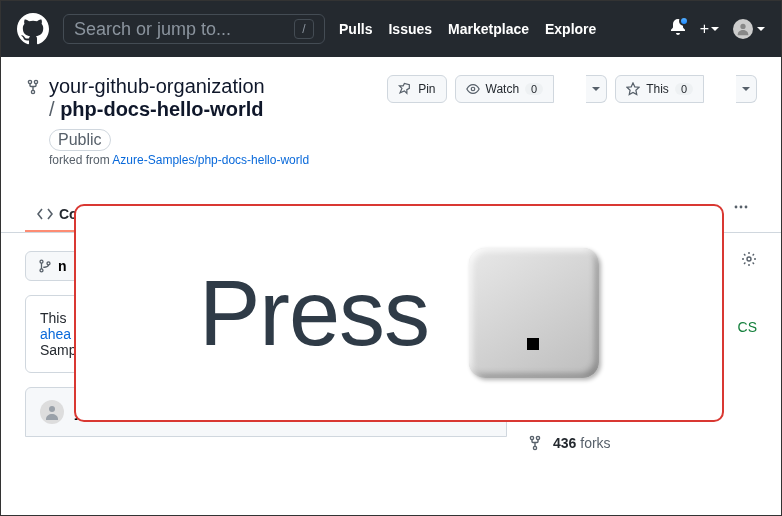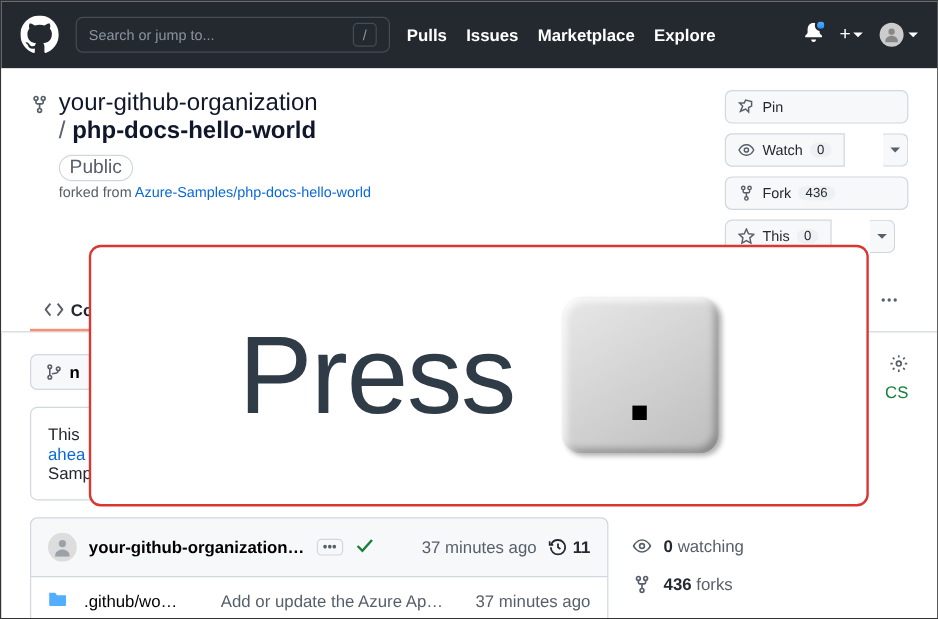--- a/index.html
+++ b/index.html
@@ -1,40 +1,40 @@
 <!DOCTYPE html>
 <html><head>
 <meta charset="utf-8">
 <style>
   * { box-sizing: border-box; margin: 0; padding: 0; font-family: -apple-system, BlinkMacSystemFont, "Segoe UI", Helvetica, Arial, sans-serif; }
   body { background: #fff; width: 782px; height: 516px; overflow: hidden; position: relative; border: 1px solid #333; }
   
   .topbar { background: #24292f; height: 56px; display: flex; align-items: center; padding: 0 16px; gap: 14px; color: #fff; }
   .logo svg { display: block; }
   .search { flex: 0 0 auto; display: flex; align-items: center; background: #24292f; border: 1px solid #444c54; border-radius: 6px; height: 30px; padding: 0 10px; width: 262px; justify-content: space-between; }
-  .search input { background: transparent; border: none; color: #ffffff; font-size: 12px; outline: none; width: 200px; }
+  .search input { background: transparent; border: none; color: #ffffff; font-size: 18px; outline: none; width: 200px; }
   .search input::placeholder { color: #8b949e; }
   .slashkey { border: 1px solid #444c54; border-radius: 4px; width: 20px; height: 20px; display: flex; align-items: center; justify-content: center; color: #8b949e; font-size: 12px; }
   .navlinks { display: flex; gap: 16px; font-size: 14px; font-weight: 600; }
   .navlinks span { cursor: pointer; }
   .topright { margin-left: auto; display: flex; align-items: center; gap: 14px; }
   .bell { position: relative; }
   .bell .dot { position: absolute; top: -3px; right: -3px; width: 10px; height: 10px; border-radius: 50%; background: linear-gradient(#54aeff,#218bff); border: 2px solid #24292f; }
   .plus { display: flex; align-items: center; gap: 2px; }
   .avatar-top { width: 20px; height: 20px; border-radius: 50%; background: #ccc; display: flex; align-items: center; justify-content: center; }
   .caret { width: 0; height: 0; border-left: 4px solid transparent; border-right: 4px solid transparent; border-top: 4px solid #fff; }
   
   .repohead { padding: 18px 24px 0 24px; background: #fff; border-bottom: 1px solid #d0d7de; }
   .reporow1 { display: flex; align-items: flex-start; gap: 8px; }
   .repoicon { color: #57606a; margin-top: 4px; }
   .breadcrumb { font-size: 20px; color: #0969da; flex: 1; }
   .breadcrumb a { color: #0f172a; text-decoration: none; }
   .breadcrumb .repo { font-weight: 600; }
   .breadcrumb .slash { color: #57606a; }
-  .actions { display: flex; gap: 8px; flex-direction: column; }
+  .actions { display: flex; gap: 8px; }
   .btn { display: flex; align-items: center; gap: 6px; background: #f6f8fa; border: 1px solid #d0d7de; border-radius: 6px; height: 28px; padding: 0 10px; font-size: 12px; color: #24292f; cursor: pointer; }
   .btn .count { background: #eef1f3; border-radius: 10px; padding: 0 6px; font-size: 11px; color: #24292f; }
   .btn.split { border-radius: 6px 0 0 6px; }
   .btn.drop { border-radius: 0 6px 6px 0; border-left: none; padding: 0 6px; }
   .btngroup { display: flex; gap: 32px; }
   .badge { display: inline-block; border: 1px solid #d0d7de; border-radius: 12px; padding: 1px 8px; font-size: 16px; color: #57606a; margin-top: 8px; }
   .forked { font-size: 12px; color: #57606a; margin-top: 2px; }
   .forked a { color: #0969da; text-decoration: none; }
   .tabs { display: flex; margin-top: 18px; gap: 8px; align-items: center; }
   .tab { display: flex; align-items: center; gap: 6px; padding: 8px 12px; font-size: 14px; color: #24292f; border-bottom: 2px solid transparent; }
@@ -147,30 +147,20 @@
               <path d="M1 8s2.5-5 7-5 7 5 7 5-2.5 5-7 5-7-5-7-5z"></path>
               <circle cx="8" cy="8" r="2"></circle>
             </svg>
           <span>Watch</span>
           <span class="count">0</span>
         </div>
         <div class="btn drop">
             <span class="caret" style="border-top-color:#57606a"></span>
           </div>
       </div>
-      <div class="btn">
-        <svg width="14" height="14" viewBox="0 0 16 16" fill="none" stroke="#57606a" stroke-width="1.4">
-            <circle cx="5" cy="3" r="1.6"></circle>
-            <circle cx="11" cy="3" r="1.6"></circle>
-            <circle cx="8" cy="13" r="1.6"></circle>
-            <path d="M5 4.6v1.9c0 .6.4 1 1 1h4c.6 0 1-.4 1-1V4.6M8 7.5v3.9"></path>
-          </svg>
-        <span>Fork</span>
-        <span class="count">436</span>
-      </div>
       <div class="btngroup">
         <div class="btn split">
           <svg width="14" height="14" viewBox="0 0 16 16" fill="none" stroke="#57606a" stroke-width="1.4">
               <path d="M8 1l2 4.5 5 .5-3.7 3.4 1 5L8 12l-4.3 2.4 1-5L1 6l5-.5z"></path>
             </svg>
           <span>This</span>
           <span class="count">0</span>
         </div>
         <div class="btn drop">
             <span class="caret" style="border-top-color:#57606a"></span>
@@ -227,28 +217,20 @@
           </svg></span>
       <span class="time">37 minutes ago</span>
       <span class="hist">
         <svg width="16" height="16" viewBox="0 0 16 16" fill="none" stroke="#24292f" stroke-width="1.5">
             <path d="M2 8a6 6 0 106-6 6 6 0 00-5.7 4M1 3v3h3"></path>
             <path d="M8 5v3l2 1.5"></path>
           </svg>
         <span>11</span>
       </span>
     </div>
-    <div class="filerow">
-      <span class="foldericon"><svg width="16" height="16" viewBox="0 0 16 16" fill="currentColor">
-            <path d="M1 3h5l1.5 2H15v8a1 1 0 01-1 1H2a1 1 0 01-1-1V3z"></path>
-          </svg></span>
-      <span class="fname">.github/wo…</span>
-      <span class="fmsg">Add or update the Azure Ap…</span>
-      <span class="ftime">37 minutes ago</span>
-    </div>
   </div>
   <div class="rightcol">
     <div class="rightlbl">
       <span></span>
       <span class="gearright">
         <svg width="16" height="16" viewBox="0 0 16 16" fill="none" stroke="#57606a" stroke-width="1.4">
             <circle cx="8" cy="8" r="2"></circle>
             <path d="M8 1v2M8 13v2M3 3l1.4 1.4M11.6 11.6L13 13M1 8h2M13 8h2M3 13l1.4-1.4M11.6 4.4L13 3"></path>
           </svg>
       </span>

